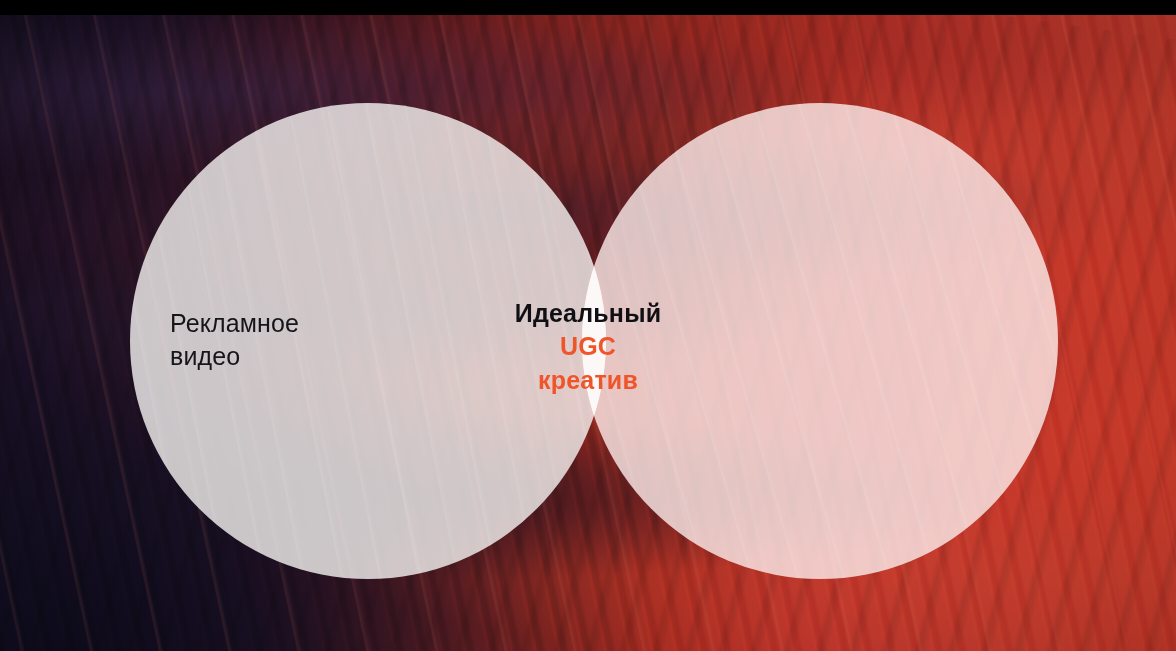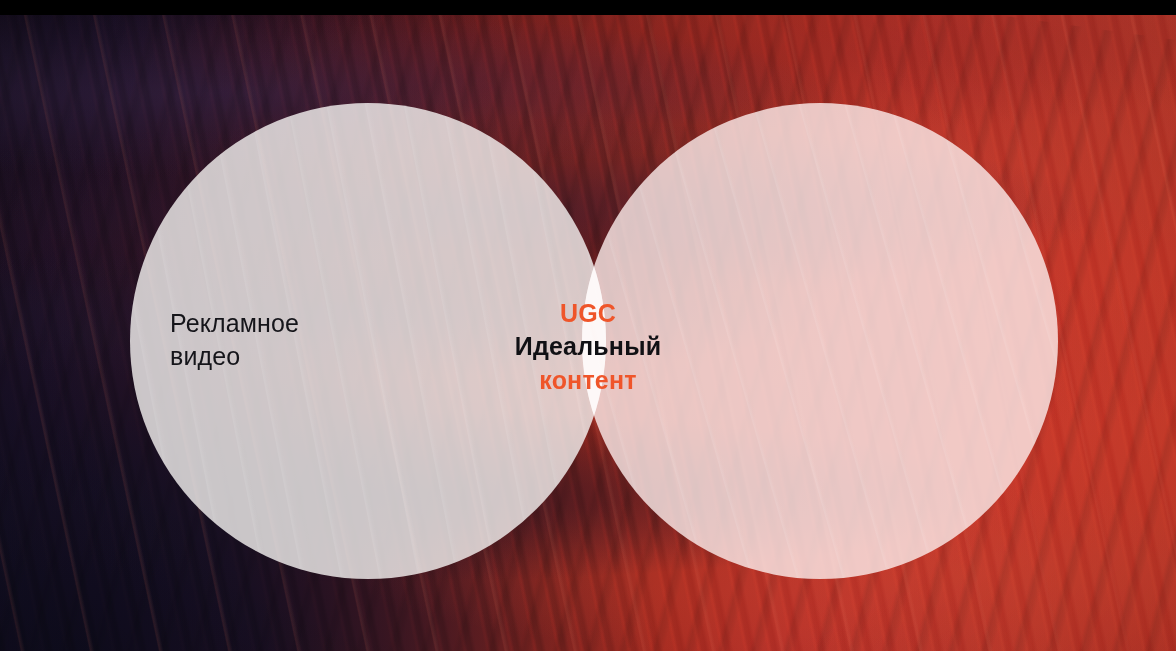--- a/index.html
+++ b/index.html
@@ -286,18 +286,18 @@
   <div class="venn-circle" id="circle-right"></div>
   <div id="circle-lens"></div>
   <div class="circle-sheen" id="sheen-left"></div>
   <div class="circle-sheen" id="sheen-right"></div>
 
   <div class="label" id="label-left">Рекламное
 видео</div>
 
 
   <div id="label-center">
+    <span class="line line-dark">Идеальный</span>
     <span class="line line-accent">UGC</span>
-    <span class="line line-dark">Идеальный</span>
-    <span class="line line-accent">контент</span>
+    <span class="line line-accent">креатив</span>
   </div>
 
 </div>
 
 </body></html>

